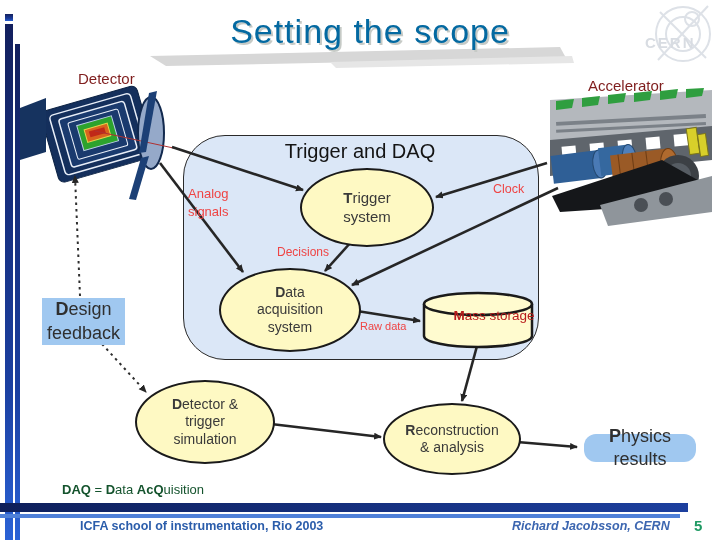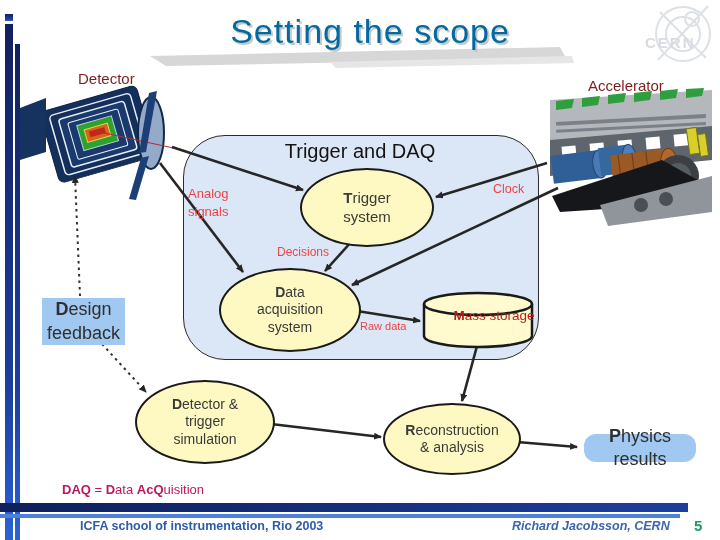--- a/index.html
+++ b/index.html
@@ -79,21 +79,21 @@
     left:423px;top:308px;width:110px;text-align:center;font-size:13.5px;
     color:#b91c1c;z-index:5;margin-left:16px;
   }
   #mass-storage-label::first-letter{font-weight:bold;}
 
   
   #art-layer{left:0;top:0;z-index:1;}
   #arrow-layer{left:0;top:0;z-index:3;pointer-events:none;}
 
   
-  #footnote{left:62px;top:482px;font-size:13px;color:#be185d;z-index:4;}
+  #footnote{left:62px;top:482px;font-size:13px;color:#14532d;z-index:4;}
   #footnote .b{font-weight:bold;}
 
   
   #footer-left{left:55px;top:519px;font-size:12.5px;font-weight:bold;color:#2b5dab;z-index:7;padding-left:25px;}
   #footer-right{left:512px;top:519px;font-size:12.5px;font-weight:bold;font-style:italic;color:#3c66b0;z-index:7;}
   #page-number{left:694px;top:517px;font-size:15px;font-weight:bold;color:#1f9a63;z-index:7;}
 </style>
 </head>
 <body>
 

